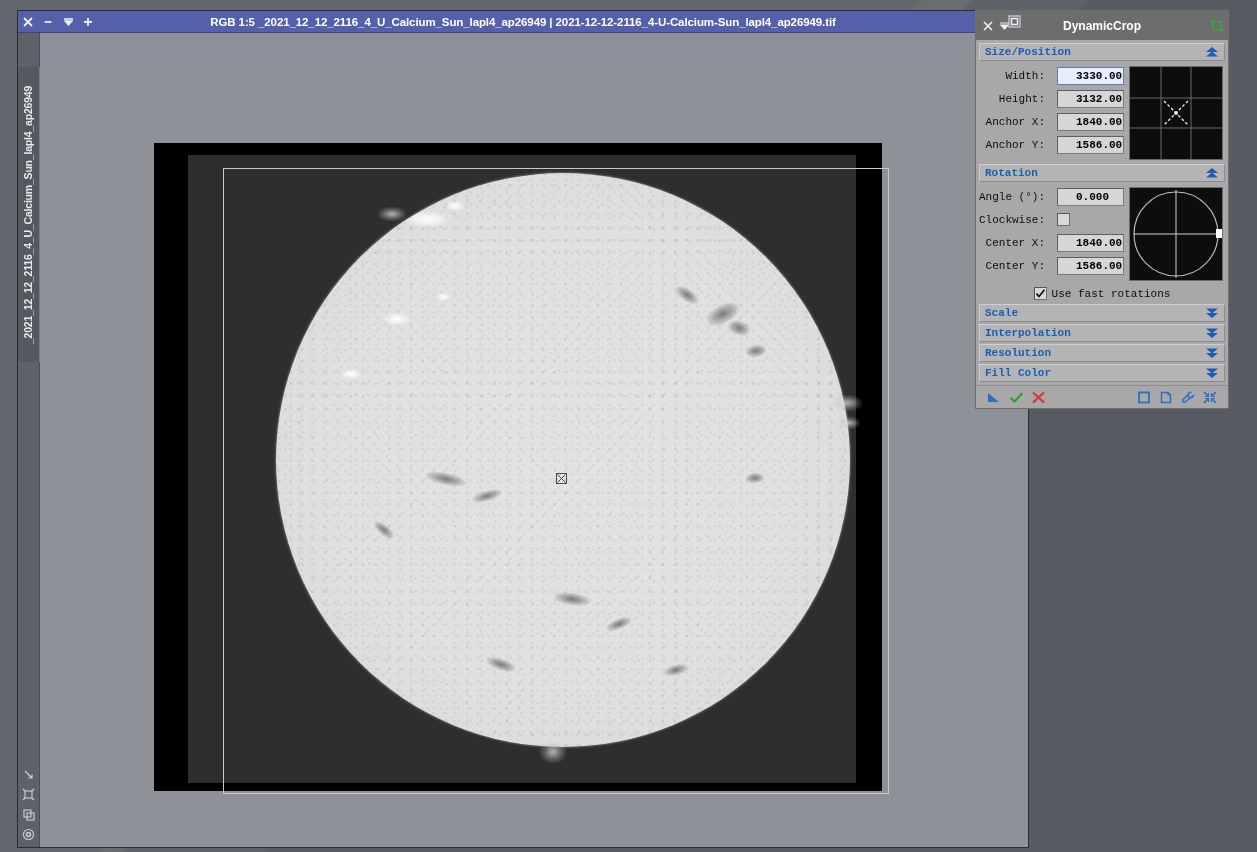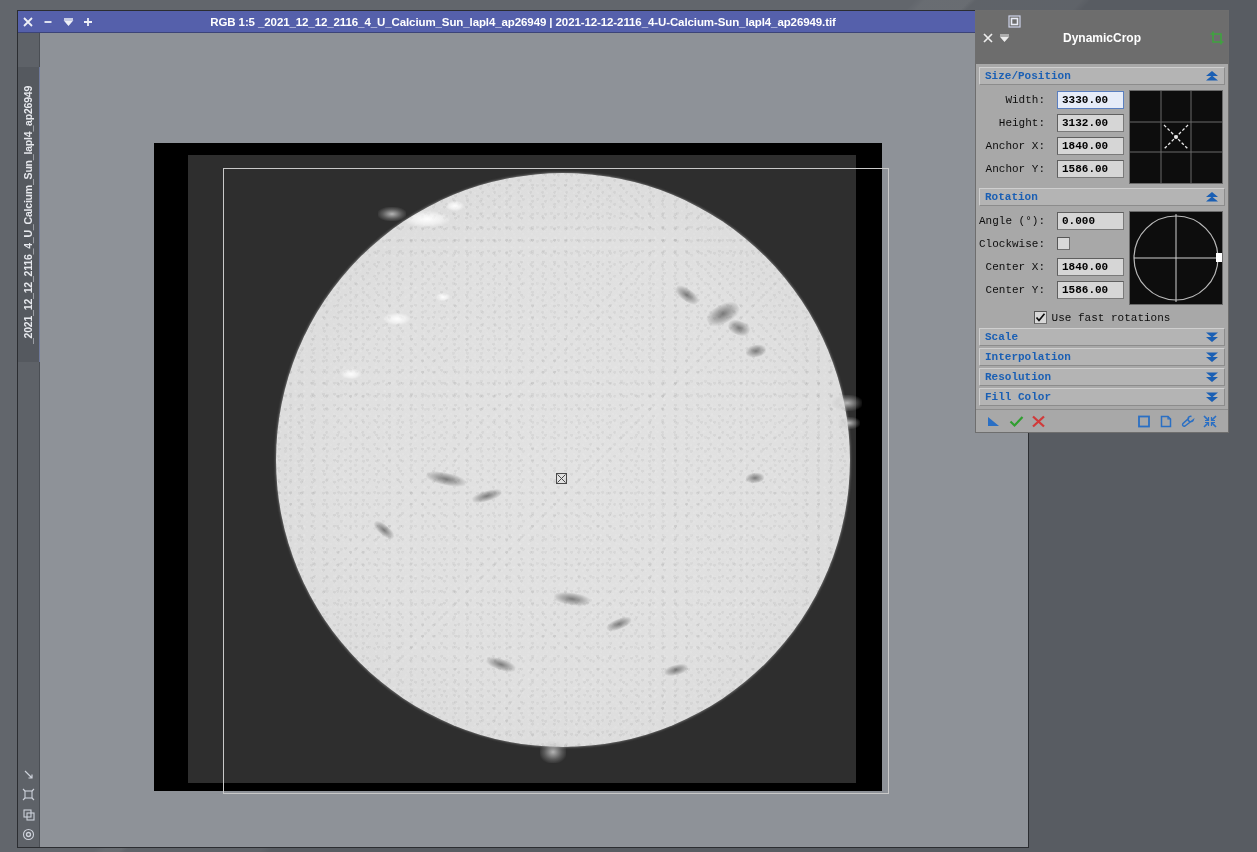--- a/index.html
+++ b/index.html
@@ -208,21 +208,21 @@
     border: 1px solid #6e6e6e;
     box-sizing: border-box;
     font-size: 11px;
     color: #111;
   }
   #dc-titlebar {
     height: 21px;
     background: #6d6d6d;
     display: flex; align-items: center;
     position: relative;
-    padding: 16px 3px;
+    padding: 4px 3px;
   }
   .dc-tb-btn {
     width: 17px; height: 17px;
     display: flex; align-items: center; justify-content: center;
     color: #e9e9e9; cursor: pointer;
   }
   #dc-title {
     position: absolute; left: 0; right: 0;
     text-align: center;
     color: #ffffff;
@@ -262,21 +262,21 @@
   .field-label { font-size: 11px; color: #0d0d0d; margin-right: 12px; white-space: nowrap; }
   .field-input {
     width: 67px; height: 18px;
     background: #d6d6d6;
     border: 1px solid #7a7a7a;
     border-top-color: #5f5f5f; border-left-color: #5f5f5f;
     box-sizing: border-box;
     font-size: 11px; font-weight: bold;
     color: #000;
     display: flex; align-items: center;
-    padding-left: 4px;
+    padding-left: 18px;
     cursor: text;
   }
   .field-input.focused {
     background: #e6ecf8;
     border: 1px solid #5a7fc0;
   }
   .checkbox {
     width: 13px; height: 13px;
     background: #d8d8d8;
     border: 1px solid #6f6f6f;

